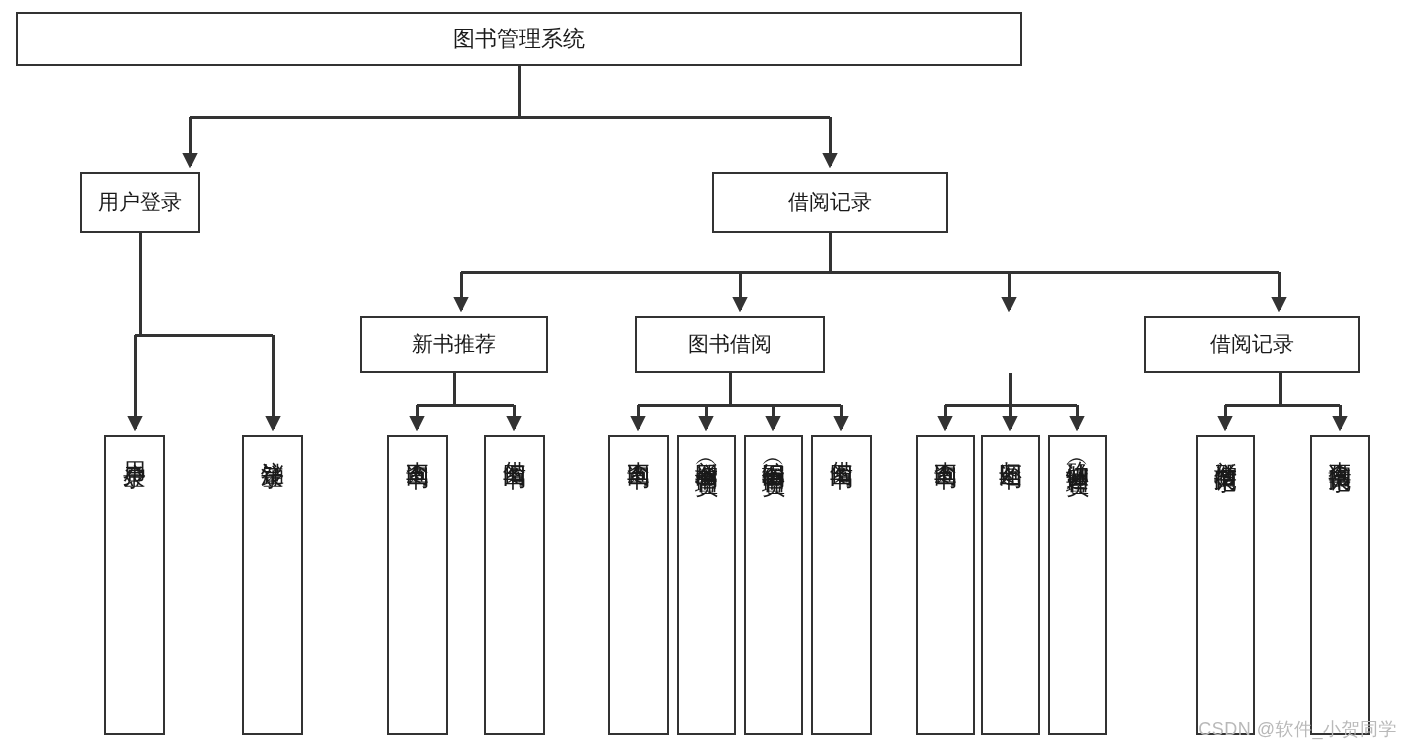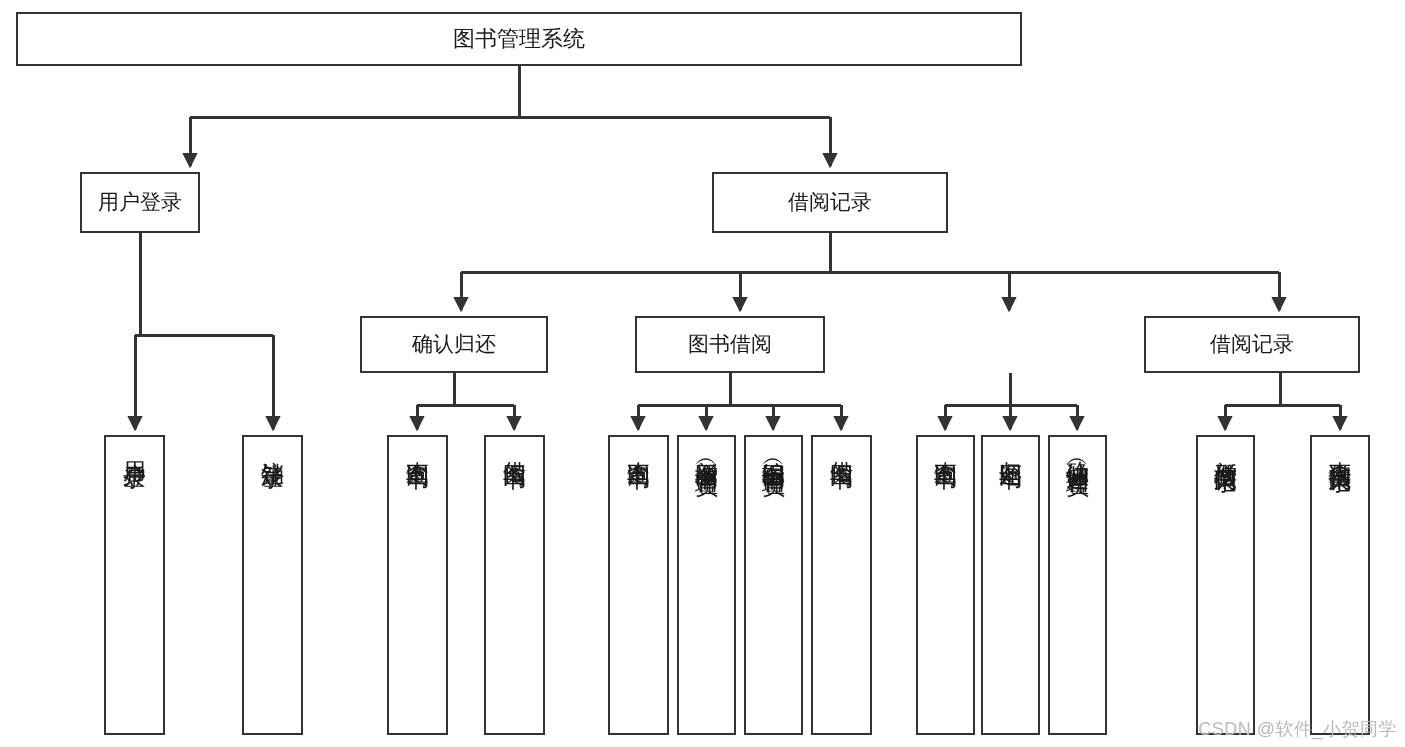--- a/index.html
+++ b/index.html
@@ -129,21 +129,21 @@
   </div>
 
   <div class="node horizontal" style="left:80px; top:172px; width:120px; height:61px;">
     <span class="node-label">用户登录</span>
   </div>
   <div class="node horizontal" style="left:712px; top:172px; width:236px; height:61px;">
     <span class="node-label">借阅记录</span>
   </div>
 
   <div class="node horizontal" style="left:360px; top:316px; width:188px; height:57px;">
-    <span class="node-label">确认归还</span>
+    <span class="node-label">新书推荐</span>
   </div>
   <div class="node horizontal" style="left:635px; top:316px; width:190px; height:57px;">
     <span class="node-label">图书借阅</span>
   </div>
   <div class="node horizontal" style="left:1144px; top:316px; width:216px; height:57px;">
     <span class="node-label">借阅记录</span>
   </div>
 
   <div class="node vertical" style="left:104px; top:435px; width:61px; height:300px;">
     <span class="node-label">用户登录</span>

